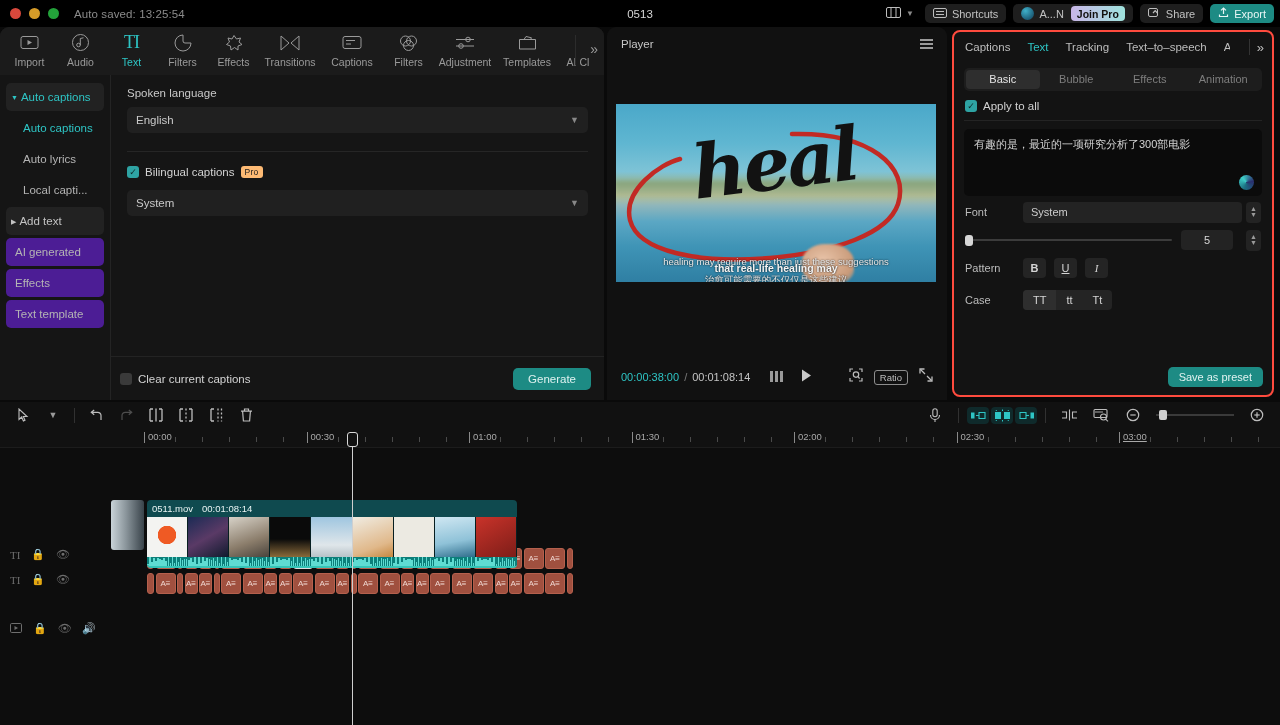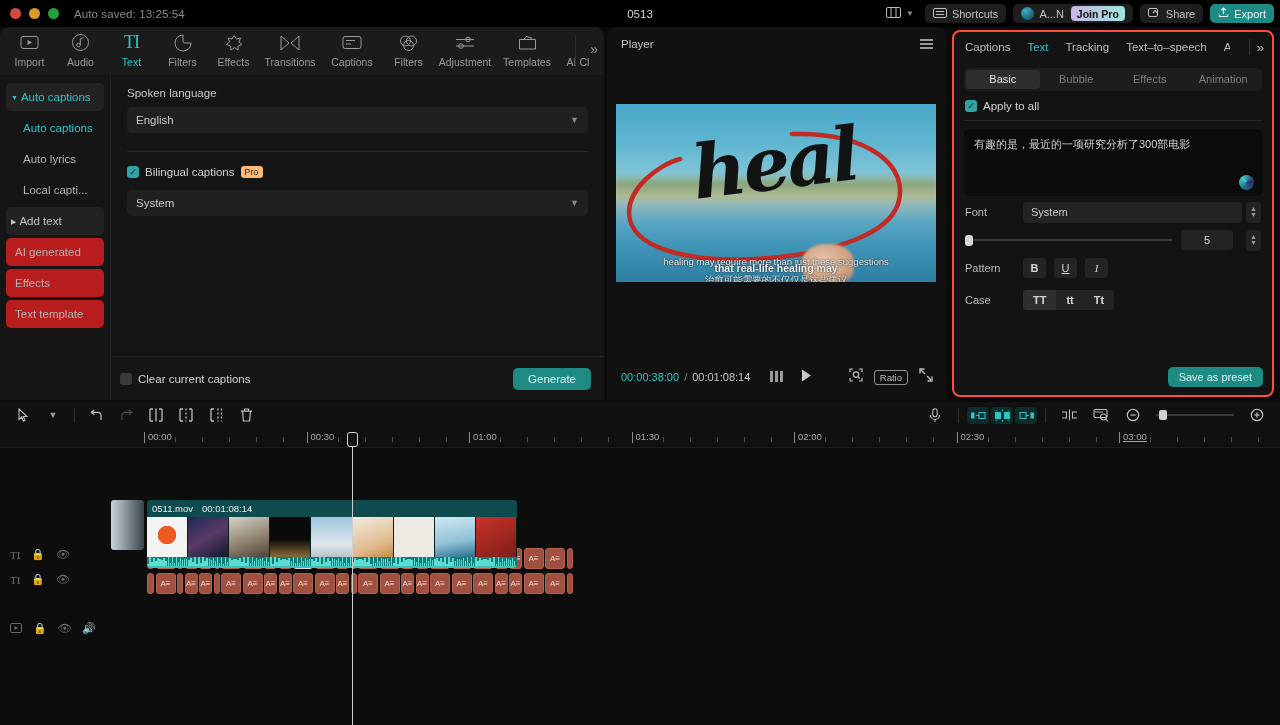--- a/index.html
+++ b/index.html
@@ -77,21 +77,21 @@
     display:flex; flex-direction:column; gap:3px;
   }
   .side-item {
     height:28px; display:flex; align-items:center; padding-left:9px;
     border-radius:5px; font-size:11.5px; color:#b4b4b4;
   }
   .side-item.group { background:#222; color:#2ec5c5; padding-left:5px; gap:3px; }
   .side-item.group.collapsed { color:#c3c3c3; }
   .side-item.sub { padding-left:17px; }
   .side-item.sub.sel { color:#2ec5c5; }
-  .side-item.box { background:#b91c1c; }
+  .side-item.box { background:#4c1d95; }
   .tri { font-size:7px; line-height:1; }
 
   .panel-divider { width:1px; background:#242424; }
 
   .content {
     flex:1; padding:12px 16px 0 16px; position:relative; background:#151515;
   }
   .fld-label { color:#c9c9c9; font-size:11.5px; margin-bottom:8px; }
   .select {
     height:26px; background:#202020; border-radius:5px;
@@ -273,21 +273,21 @@
   .pbtn {
     width:23px; height:20px; background:#242424; border-radius:4px;
     display:flex; align-items:center; justify-content:center;
     color:#d4d4d4; font-size:11px; margin-right:8px;
   }
   .case-group {
     background:#242424; border-radius:4px; display:flex; height:20px;
     align-items:center; overflow:hidden;
   }
   .case-item {
-    padding:0 10px; line-height:20px; color:#d4d4d4; font-size:11px;font-weight:bold;
+    padding:0 10px; line-height:20px; color:#d4d4d4; font-size:11px;
   }
   .case-item.on { background:#2e2e2e; }
   .save-preset {
     position:absolute; right:9px; bottom:8px;
     background:#1d8b84; color:#dff2f0; font-size:11px;
     border-radius:5px; padding:4px 11px;
   }
 
   
   .timeline {

